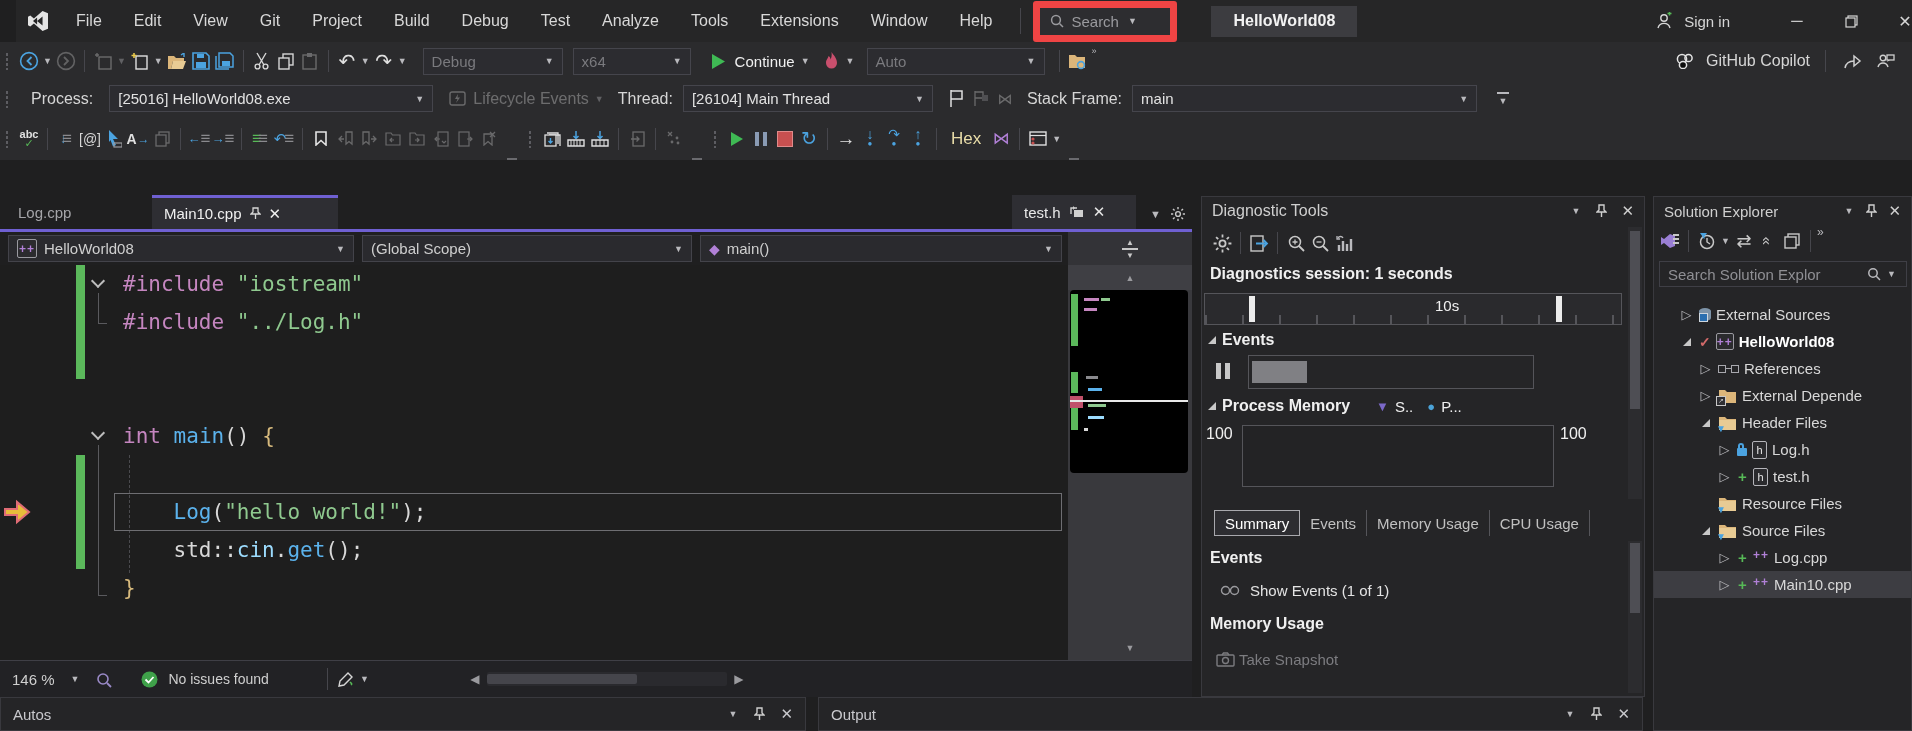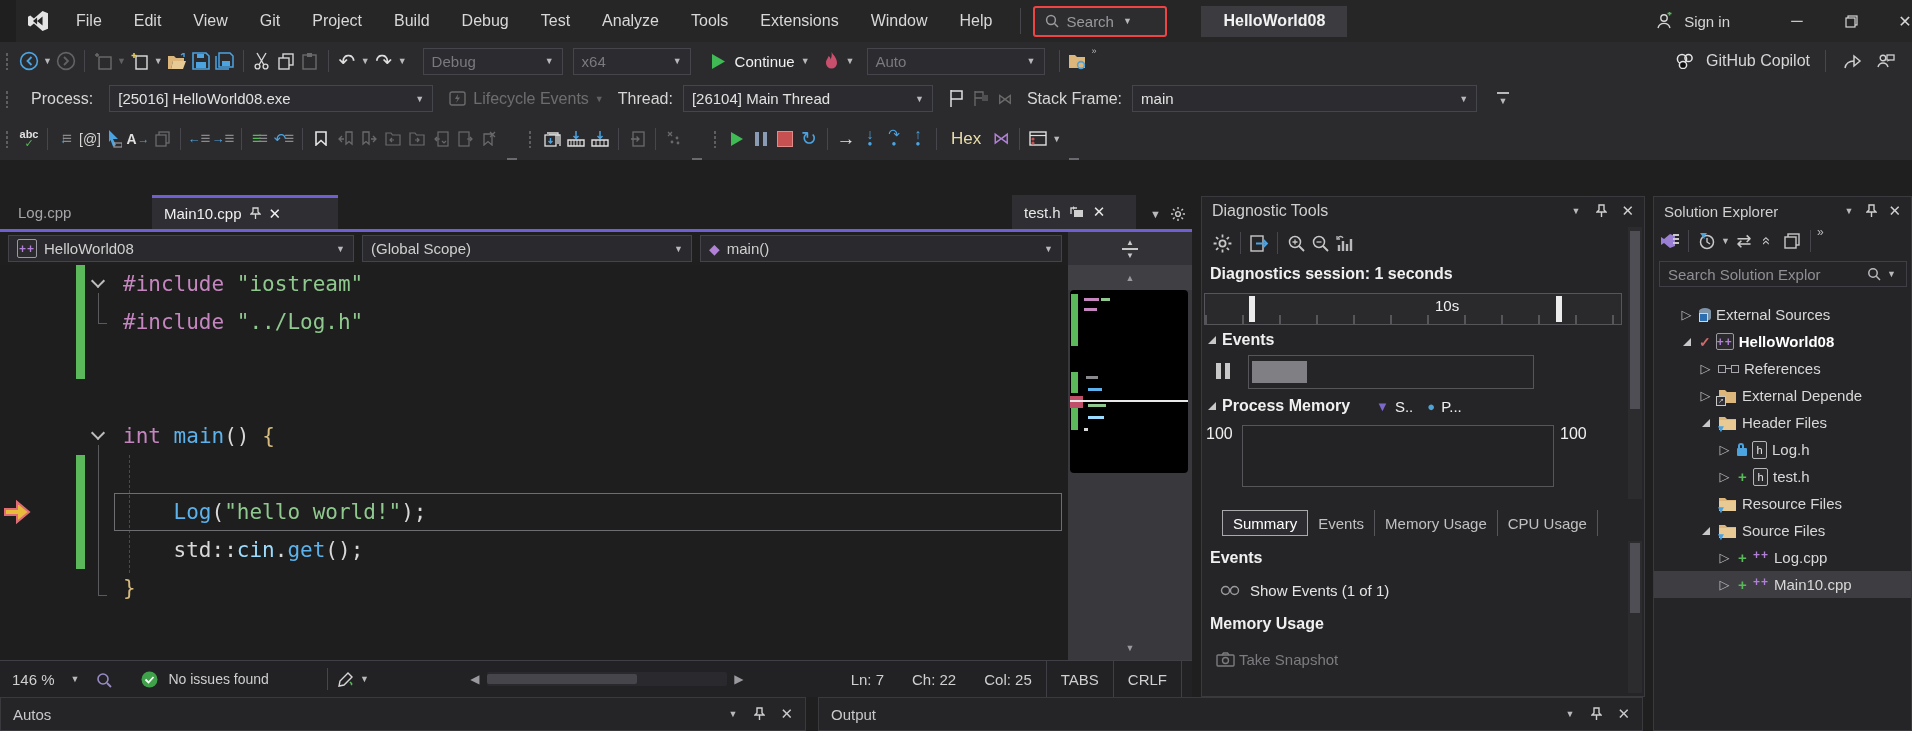--- a/index.html
+++ b/index.html
@@ -15,21 +15,21 @@
         background-image:radial-gradient(#5d5d62 1.1px,transparent 1.2px);background-size:4px 5px;}
   .dis{opacity:.38;}
   .b{color:#4ba3e0}.g{color:#57b957}.p{color:#b180d7}.gy{color:#8a8a8e}
   .combo{display:flex;align-items:center;background:#2c2c30;border:1px solid #45454c;height:27px;
          padding:0 8px;color:#e2e2e2;font-size:15px;flex:none;box-sizing:border-box;}
   .combo .cv{margin-left:auto;font-size:9px;color:#b9b9bd;padding-left:10px;}
   .combo.disabled{color:#7a7a7e;}
   
   .titlebar{left:16px;top:0;width:1912px;height:42px;background:#262627;}
   .menu-item{padding:0 16px;height:42px;display:inline-flex;align-items:center;color:#d8d8d8;font-size:16px;}
-  .searchbox{display:flex;align-items:center;background:#2d2d30;border:2px solid #ef4444;border-radius:3px;
+  .searchbox{display:flex;align-items:center;background:#2d2d30;border:7px solid #ef4444;border-radius:3px;
              height:27px;padding:0 10px;color:#9a9a9e;gap:7px;}
   .projbadge{background:#3c3c40;height:31px;display:flex;align-items:center;padding:0 22px;
              color:#f2f2f2;font-weight:bold;font-size:16px;}
   .winbtn{width:46px;height:42px;display:flex;align-items:center;justify-content:center;color:#d6d6d6;font-size:16px;}
   
   .tbar{left:0;width:1912px;background:#2b2b2d;}
   
   #editor{left:0;top:160px;width:1192px;height:537px;background:#1f1f20;}
   .etab{position:absolute;top:35px;height:34px;display:flex;align-items:center;padding:0 12px;
         font-size:15px;color:#a5a5a9;box-sizing:border-box;gap:8px;}
@@ -660,28 +660,20 @@
             <path d="M10 2l4 4-8 8-5 1 1-5z" fill="none" stroke="#d6d6d6" stroke-width="1.4"></path>
             <path d="M12 11l2 2M13 14l1-1" stroke="#57b957" stroke-width="1.6"></path>
           </svg>
         </span>
       <span class="chev">▼</span>
       <span class="i" style="margin-left:92px;color:#9a9a9e;font-size:12px">◀</span>
       <span style="width:240px;height:14px;background:#2a2a2e;border-radius:2px;position:relative">
         <span style="position:absolute;left:0;top:2px;width:150px;height:10px;background:#45454b;border-radius:2px"></span>
       </span>
       <span class="i" style="color:#9a9a9e;font-size:12px">▶</span>
-      <span style="margin-left:auto;display:flex;align-items:center;height:100%">
-        <span class="scell">Ln: 7</span>
-        <span class="scell">Ch: 22</span>
-        <span class="scell">Col: 25</span>
-        <span class="scell boxed">TABS</span>
-        <span class="scell boxed" style="border-right:1px solid #3f3f46">CRLF</span>
-        <span style="width:10px"></span>
-      </span>
     </div>
   </div>
 
   <div class="panel abs" style="left:1201px;top:196px;width:444px;height:501px">
     <div class="ptitle">
       <span>Diagnostic Tools</span>
       <span class="icons">
         <span class="chev">▼</span>
         <span>
             <svg width="11" height="14" viewBox="0 0 11 14">
@@ -751,21 +743,21 @@
       <span class="hdr">Process Memory</span>
       <span style="width:14px"></span>
       <span style="color:#7b68c8;font-size:13px">▼</span>
       <span style="color:#f0f0f0">S..</span>
       <span style="color:#4ba3d8;font-size:13px;margin-left:8px">●</span>
       <span style="color:#f0f0f0">P...</span>
     </div>
     <span class="abs" style="left:4px;top:228px;color:#f0f0f0;font-size:16px">100</span>
     <div class="rulerbox" style="left:40px;top:228px;width:312px;height:62px;background:#232325"></div>
     <span class="abs" style="left:358px;top:228px;color:#f0f0f0;font-size:16px">100</span>
-    <div class="row" id="dtabs" style="left:20px;top:312px;height:28px">
+    <div class="row" id="dtabs" style="left:12px;top:312px;height:28px">
         <div class="dtab active">Summary</div>
         <div class="dtab">Events</div>
         <div class="dtab">Memory Usage</div>
         <div class="dtab">CPU Usage</div>
       </div>
     <div class="abs hdr" style="left:8px;top:352px">Events</div>
     <div class="row" style="left:18px;top:382px;height:22px;gap:10px">
       <svg width="20" height="11" viewBox="0 0 20 11">
           <circle cx="5.5" cy="5.5" r="4" fill="none" stroke="#9a9a9e" stroke-width="1.4"></circle>
           <circle cx="14.5" cy="5.5" r="4" fill="none" stroke="#9a9a9e" stroke-width="1.4"></circle>

